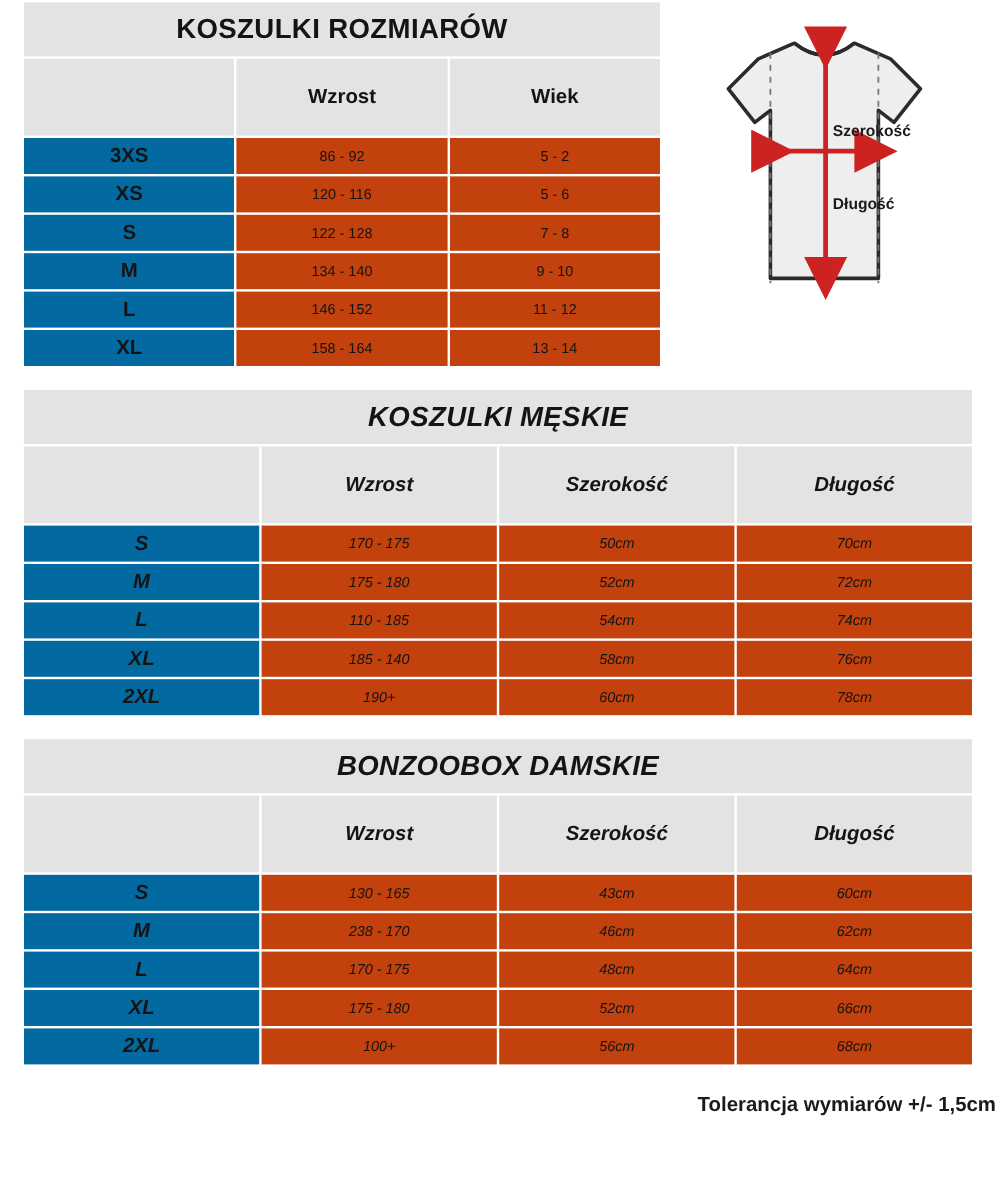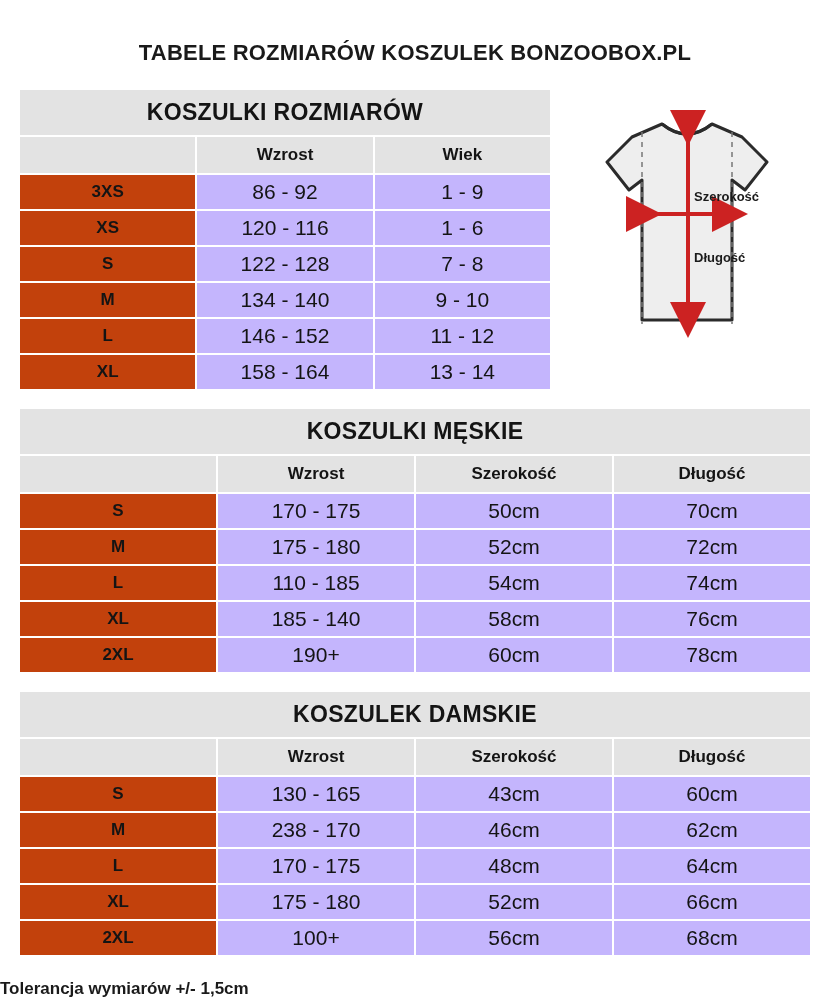--- a/index.html
+++ b/index.html
@@ -47,89 +47,89 @@
   }
   table.sizes .tbl-title {
     font-size: 23px;
     letter-spacing: 0.3px;
     padding: 9px 2px 9px 2px;
     background: #e3e3e3;
   }
   table.sizes .colhead {
     background: #e3e3e3;
     font-size: 17px;
-    padding: 8px 2px;
+    padding: 22px 2px;
   }
   table.sizes td.empty {
     background: #e3e3e3;
   }
   table.sizes td.sizecell {
+    background: #0369a1;
+    font-size: 17px;
+  }
+  table.sizes td.val {
     background: #c2410c;
-    font-size: 17px;
-  }
-  table.sizes td.val {
-    background: #c4b5fd;
     font-weight: normal;
-    font-size: 21px;
+    font-size: 12px;
   }
   .kids-wrap {
     width: 535px;
   }
   .kids-wrap table { width: 100%; }
   .tee-wrap {
     flex: 1;
     display: flex;
     justify-content: center;
     align-items: flex-start;
     padding-top: 14px;
   }
   .wide-wrap {
     padding: 0 18px;
     margin-top: 16px;
+    font-style: italic;
   }
   .wide-wrap table { width: 100%; }
   .footnote {
-    text-align: left;
+    text-align: right;
     font-size: 17px;
     font-weight: bold;
     margin-top: 22px;
   }
   .outer-border {
     border: 2px solid #ffffff;
   }
 </style>
 </head>
 <body>
 
 <div class="page">
 
-  <div class="main-title">TABELE ROZMIARÓW KOSZULEK BONZOOBOX.PL</div>
 
   <div class="top-row">
 
     <div class="kids-wrap">
       <table class="sizes outer-border">
         <tbody>
           <tr>
             <td class="tbl-title" colspan="3">KOSZULKI ROZMIARÓW</td>
           </tr>
           <tr>
             <td class="colhead empty" style="width:62px"></td>
             <td class="colhead" style="width:236px">Wzrost</td>
             <td class="colhead">Wiek</td>
           </tr>
           <tr>
             <td class="sizecell">3XS</td>
             <td class="val">86 - 92</td>
-            <td class="val">1 - 9</td>
+            <td class="val">5 - 2</td>
           </tr>
           <tr>
             <td class="sizecell">XS</td>
             <td class="val">120 - 116</td>
-            <td class="val">1 - 6</td>
+            <td class="val">5 - 6</td>
           </tr>
           <tr>
             <td class="sizecell">S</td>
             <td class="val">122 - 128</td>
             <td class="val">7 - 8</td>
           </tr>
           <tr>
             <td class="sizecell">M</td>
             <td class="val">134 - 140</td>
             <td class="val">9 - 10</td>
@@ -215,21 +215,21 @@
           <td class="val">78cm</td>
         </tr>
       </tbody>
     </table>
   </div>
 
   <div class="wide-wrap">
     <table class="sizes outer-border">
       <tbody>
         <tr>
-          <td class="tbl-title" colspan="4">KOSZULEK DAMSKIE</td>
+          <td class="tbl-title" colspan="4">BONZOOBOX DAMSKIE</td>
         </tr>
         <tr>
           <td class="colhead empty" style="width:62px"></td>
           <td class="colhead" style="width:252px">Wzrost</td>
           <td class="colhead" style="width:240px">Szerokość</td>
           <td class="colhead">Długość</td>
         </tr>
         <tr>
           <td class="sizecell">S</td>
           <td class="val">130 - 165</td>

